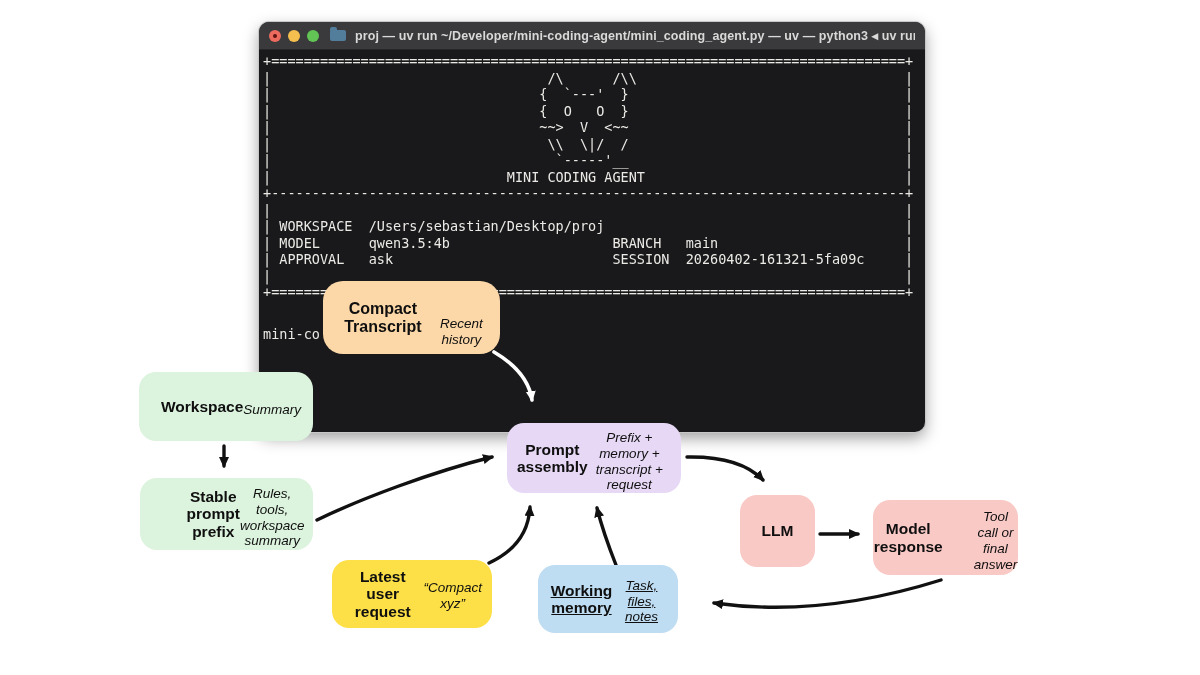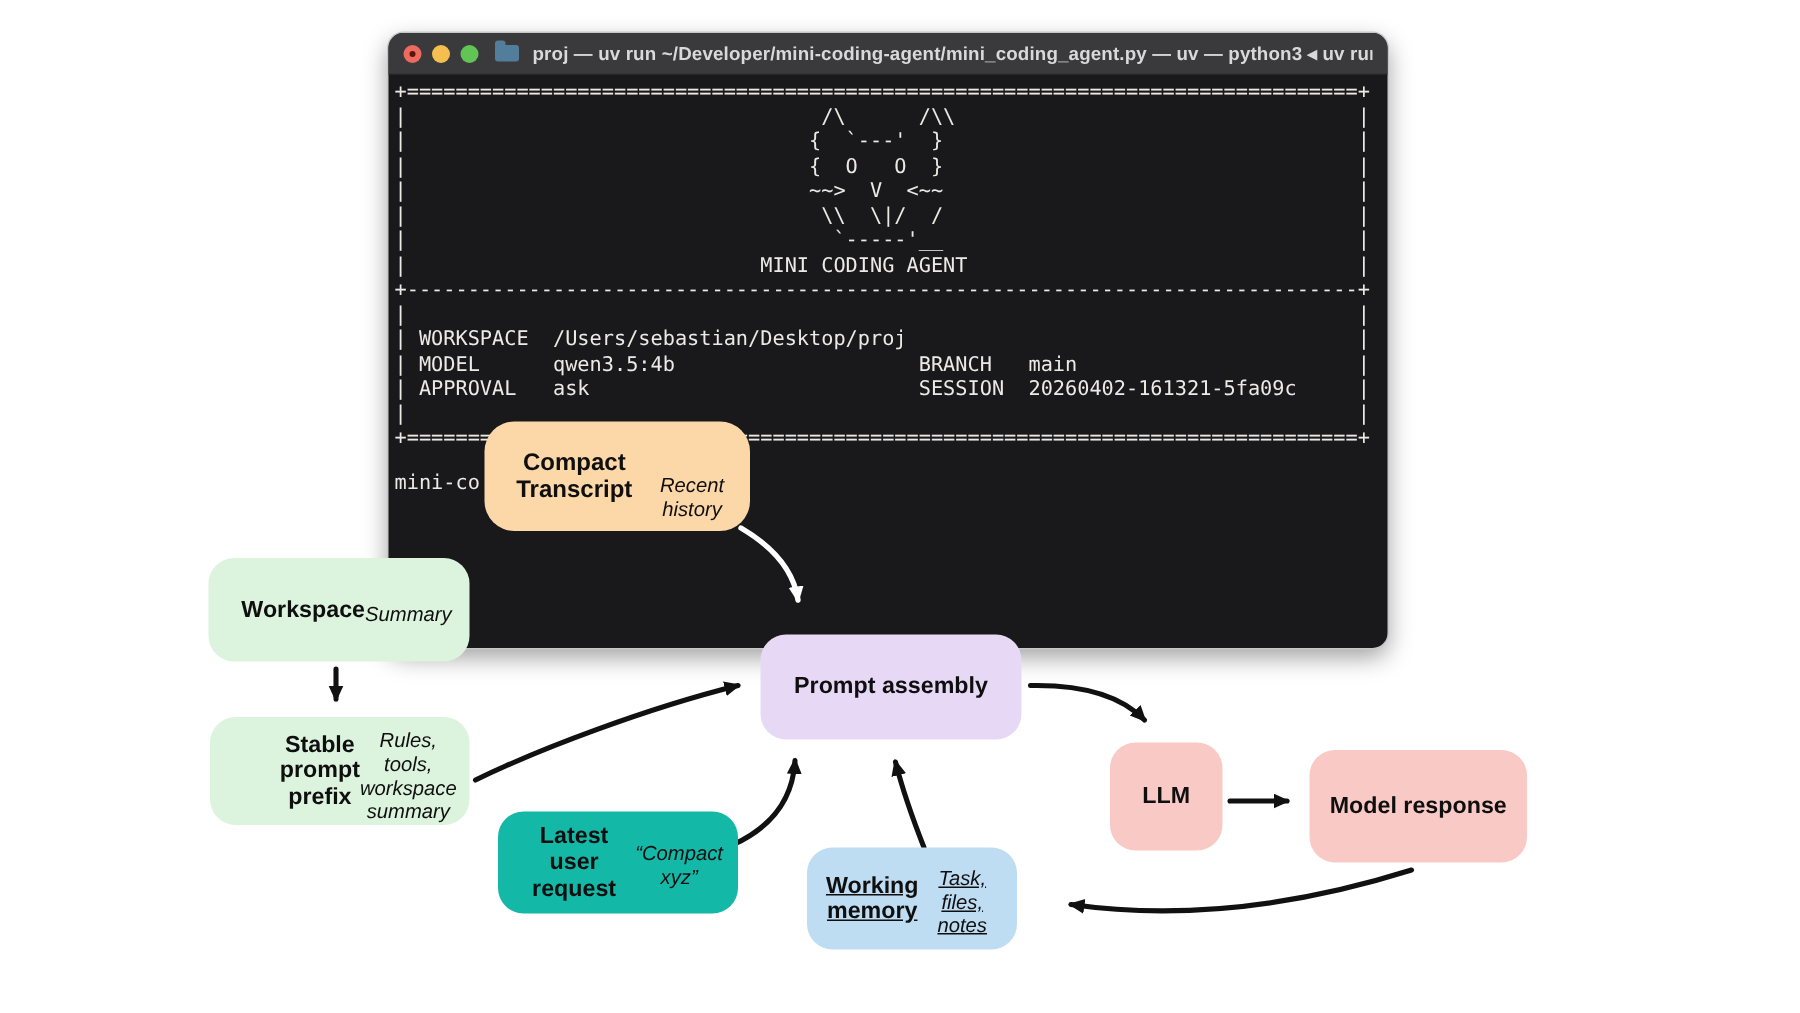--- a/index.html
+++ b/index.html
@@ -30,21 +30,21 @@
   .win-title{
     color:#d9d9d9;font-size:12.5px;font-weight:700;letter-spacing:.1px;
     white-space:nowrap;overflow:hidden;text-overflow:clip;margin-left:2px;
   }
   .term-body{
     padding:3px 0 0 4px;color:#eceae6;
     font-family:"DejaVu Sans Mono",monospace;
     font-size:13.5px;line-height:16.5px;
   }
   .term-body pre{margin:0;font:inherit;white-space:pre;}
-  .prompt-line{margin-top:13px;white-space:pre;}
+  .prompt-line{margin-top:25px;white-space:pre;}
 
   
   .arrows{position:absolute;left:0;top:0;z-index:5;pointer-events:none;}
 
   
   .node{
     position:absolute;z-index:10;box-sizing:border-box;
     display:flex;flex-direction:row;justify-content:center;align-items:center;
     text-align:center;padding:8px 10px;border-radius:17px;color:#0f0f0f;
   }
@@ -116,31 +116,33 @@
   <div class="subtitle">Summary</div>
 </div>
 
 <div class="node" style="left: 140px; top: 478px; width: 173px; height: 72px; background-color: rgb(220, 243, 222); padding-left: 48px;">
   <div class="title">Stable prompt prefix</div>
   <div class="subtitle">Rules, tools, workspace summary</div>
 </div>
 
 <div class="node" style="left: 507px; top: 423px; width: 174px; height: 70px; background-color: rgb(231, 217, 246);">
   <div class="title">Prompt assembly</div>
+  <div class="subtitle">Prefix + memory + transcript + request</div>
 </div>
 
 <div class="node" style="left: 740px; top: 495px; width: 75px; height: 72px; background-color: rgb(249, 201, 198);">
   <div class="title">LLM</div>
 </div>
 
 <div class="node" style="left: 873px; top: 500px; width: 145px; height: 75px; background-color: rgb(249, 201, 198); gap: 31px;">
   <div class="title">Model response</div>
+  <div class="subtitle">Tool call or final answer</div>
 </div>
 
-<div class="node" style="left: 332px; top: 541px; width: 160px; height: 68px; background-color: #14b8a6;">
+<div class="node" style="left: 332px; top: 560px; width: 160px; height: 68px; background-color: #fde047;">
   <div class="title">Latest user request</div>
   <div class="subtitle" style="margin-top:4px;">“Compact xyz”</div>
 </div>
 
 <div class="node" style="left: 538px; top: 565px; width: 140px; height: 68px; background-color: rgb(190, 220, 242); text-decoration: underline;">
   <div class="title">Working memory</div>
   <div class="subtitle" style="margin-top:5px;">Task, files, notes</div>
 </div>
 
 </body></html>

